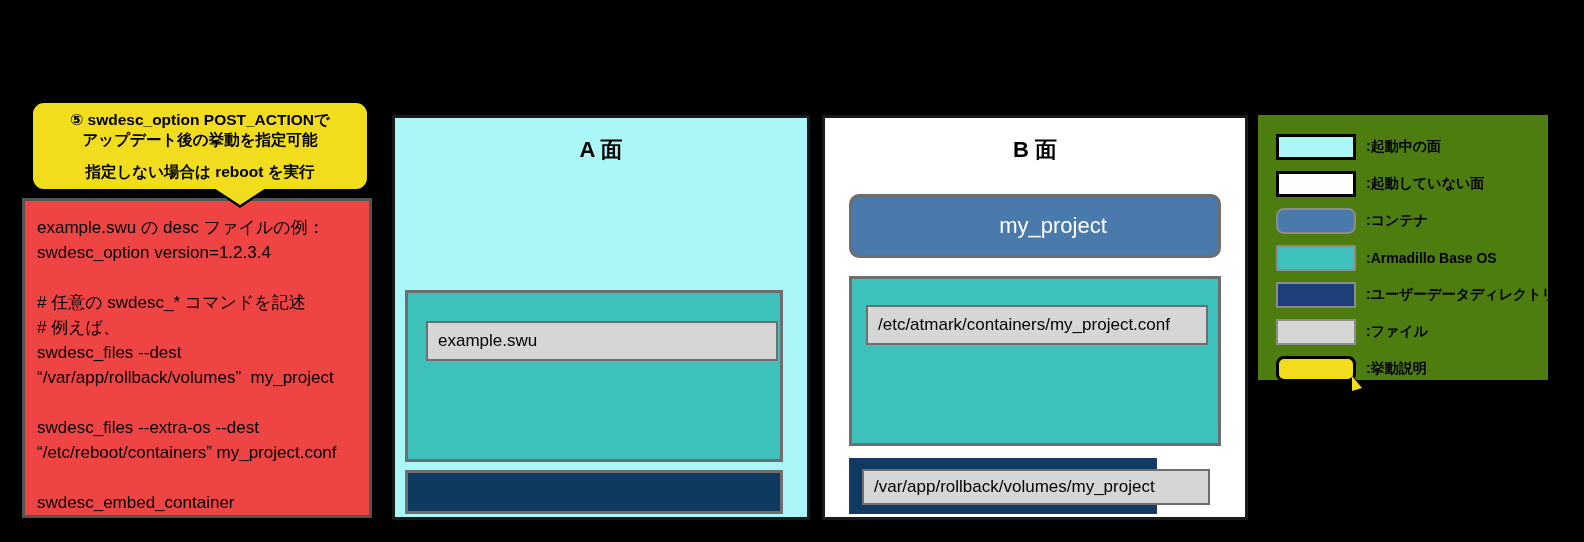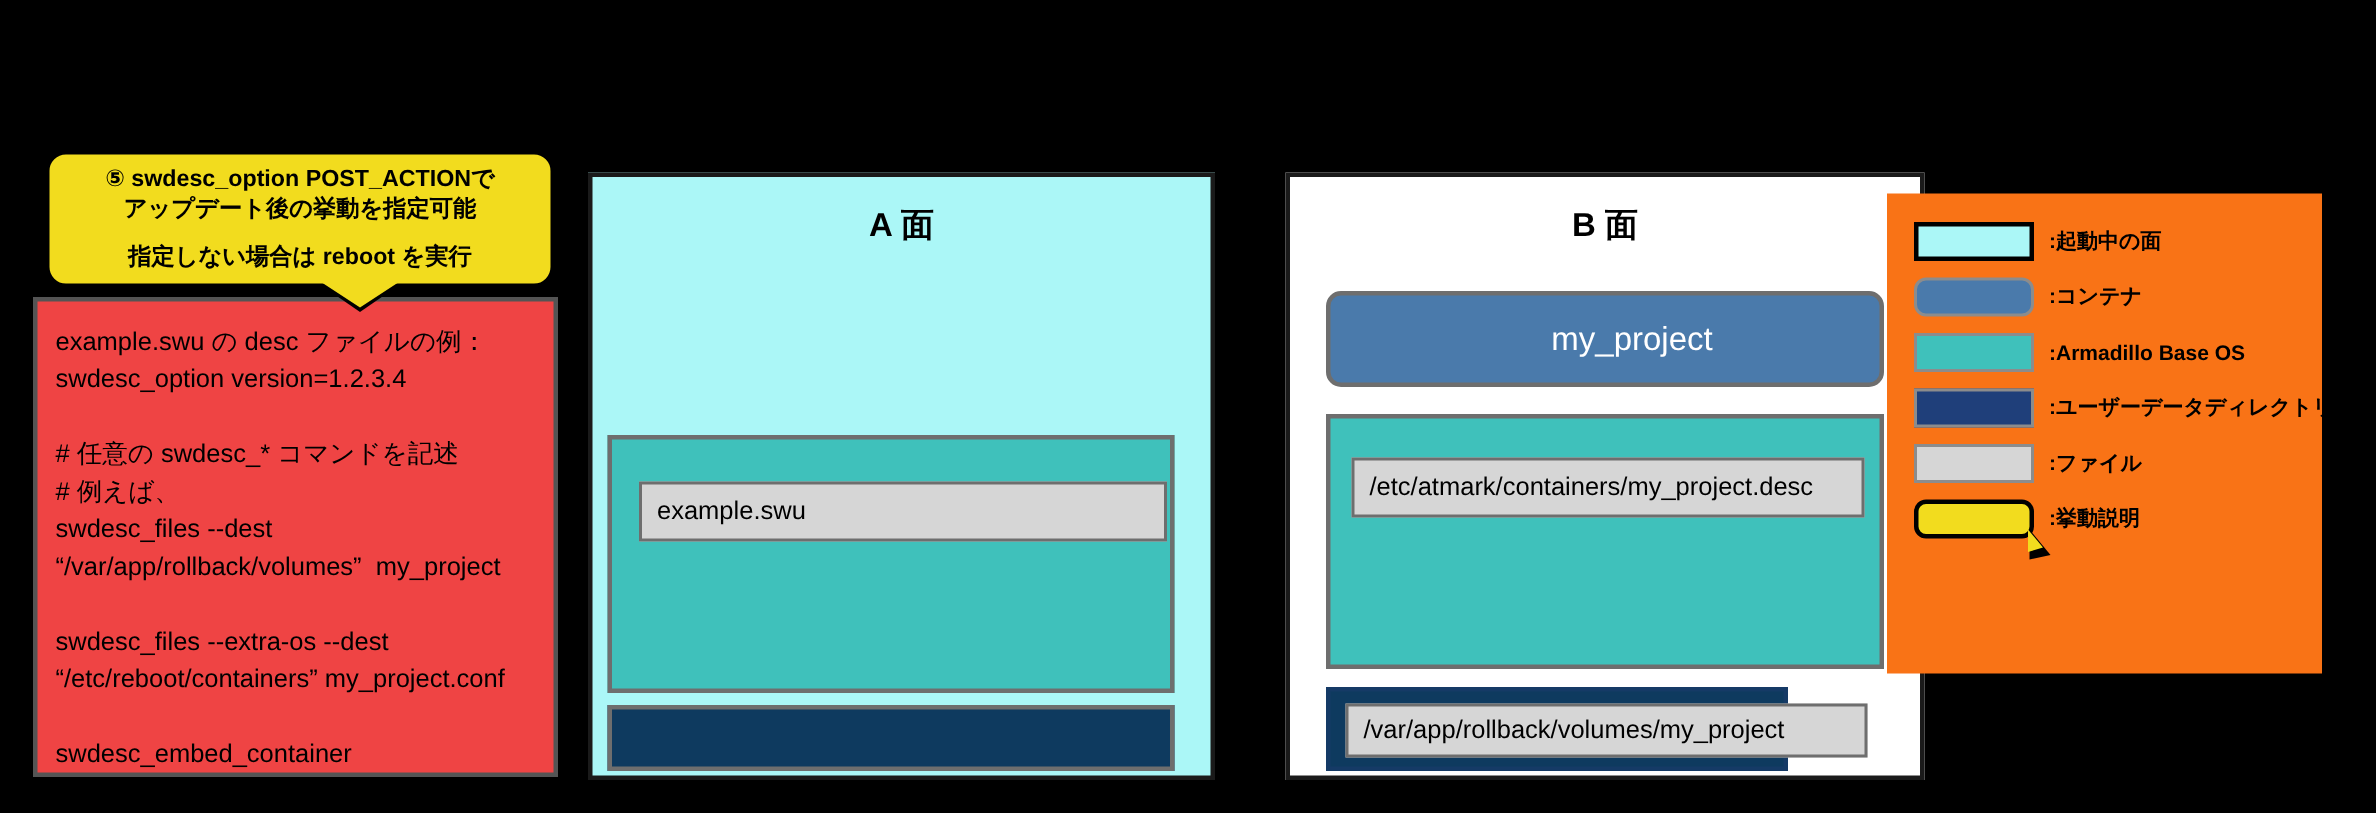--- a/index.html
+++ b/index.html
@@ -95,21 +95,20 @@
   }
   #panel-a {
     left: 392px;
     width: 418px;
     background: #ABF7F7;
   }
   #panel-b {
     left: 822px;
     width: 426px;
     background: #FFFFFF;
-    margin-left: 35px;
   }
   .panel-title {
     position: absolute;
     top: 17px;
     left: 0;
     right: 0;
     text-align: center;
     font-size: 22px;
     font-weight: bold;
     color: #000000;
@@ -163,24 +162,24 @@
   #b-container { left: 24px; top: 76px;  width: 372px; height: 64px; }
   #b-os        { left: 24px; top: 158px; width: 372px; height: 170px; }
   #b-file      { left: 14px; top: 26px;  width: 342px; height: 40px; }
   #b-user      { left: 24px; top: 340px; width: 308px; height: 56px; background:#0E3A5F; border:3px solid #153A66; }
   #b-user-file { left: 10px; top: 8px;   width: 348px; height: 36px; }
 
   
   #legend {
     position: absolute;
     left: 1258px;
-    top: 129px;
+    top: 115px;
     width: 290px;
-    height: 320px;
-    background: #f97316;
+    height: 265px;
+    background: #4d7c0f;
     box-sizing: border-box;
     padding: 14px 0 0 18px;
     z-index: 4;
   }
   .legend-row {
     display: flex;
     align-items: center;
     height: 36px;
     margin-bottom: 1px;
   }
@@ -258,31 +257,35 @@
   <div class="os-block" id="a-os">
     <div class="file-chip" id="a-file">example.swu</div>
   </div>
   <div class="userdata-block" id="a-user"></div>
 </div>
 
 <div class="panel" id="panel-b">
   <div class="panel-title">B 面</div>
   <div class="container-block" id="b-container">my_project</div>
   <div class="os-block" id="b-os">
-    <div class="file-chip" id="b-file">/etc/atmark/containers/my_project.desc</div>
+    <div class="file-chip" id="b-file">/etc/atmark/containers/my_project.conf</div>
   </div>
   <div class="userdata-block" id="b-user">
     <div class="file-chip" id="b-user-file">/var/app/rollback/volumes/my_project</div>
   </div>
 </div>
 
 <div id="legend">
   <div class="legend-row">
     <div class="legend-swatch sw-active"></div>
     <div class="legend-label">:起動中の面</div>
+  </div>
+  <div class="legend-row">
+    <div class="legend-swatch sw-inactive"></div>
+    <div class="legend-label">:起動していない面</div>
   </div>
   <div class="legend-row">
     <div class="legend-swatch sw-container"></div>
     <div class="legend-label">:コンテナ</div>
   </div>
   <div class="legend-row">
     <div class="legend-swatch sw-os"></div>
     <div class="legend-label">:Armadillo Base  OS</div>
   </div>
   <div class="legend-row">

